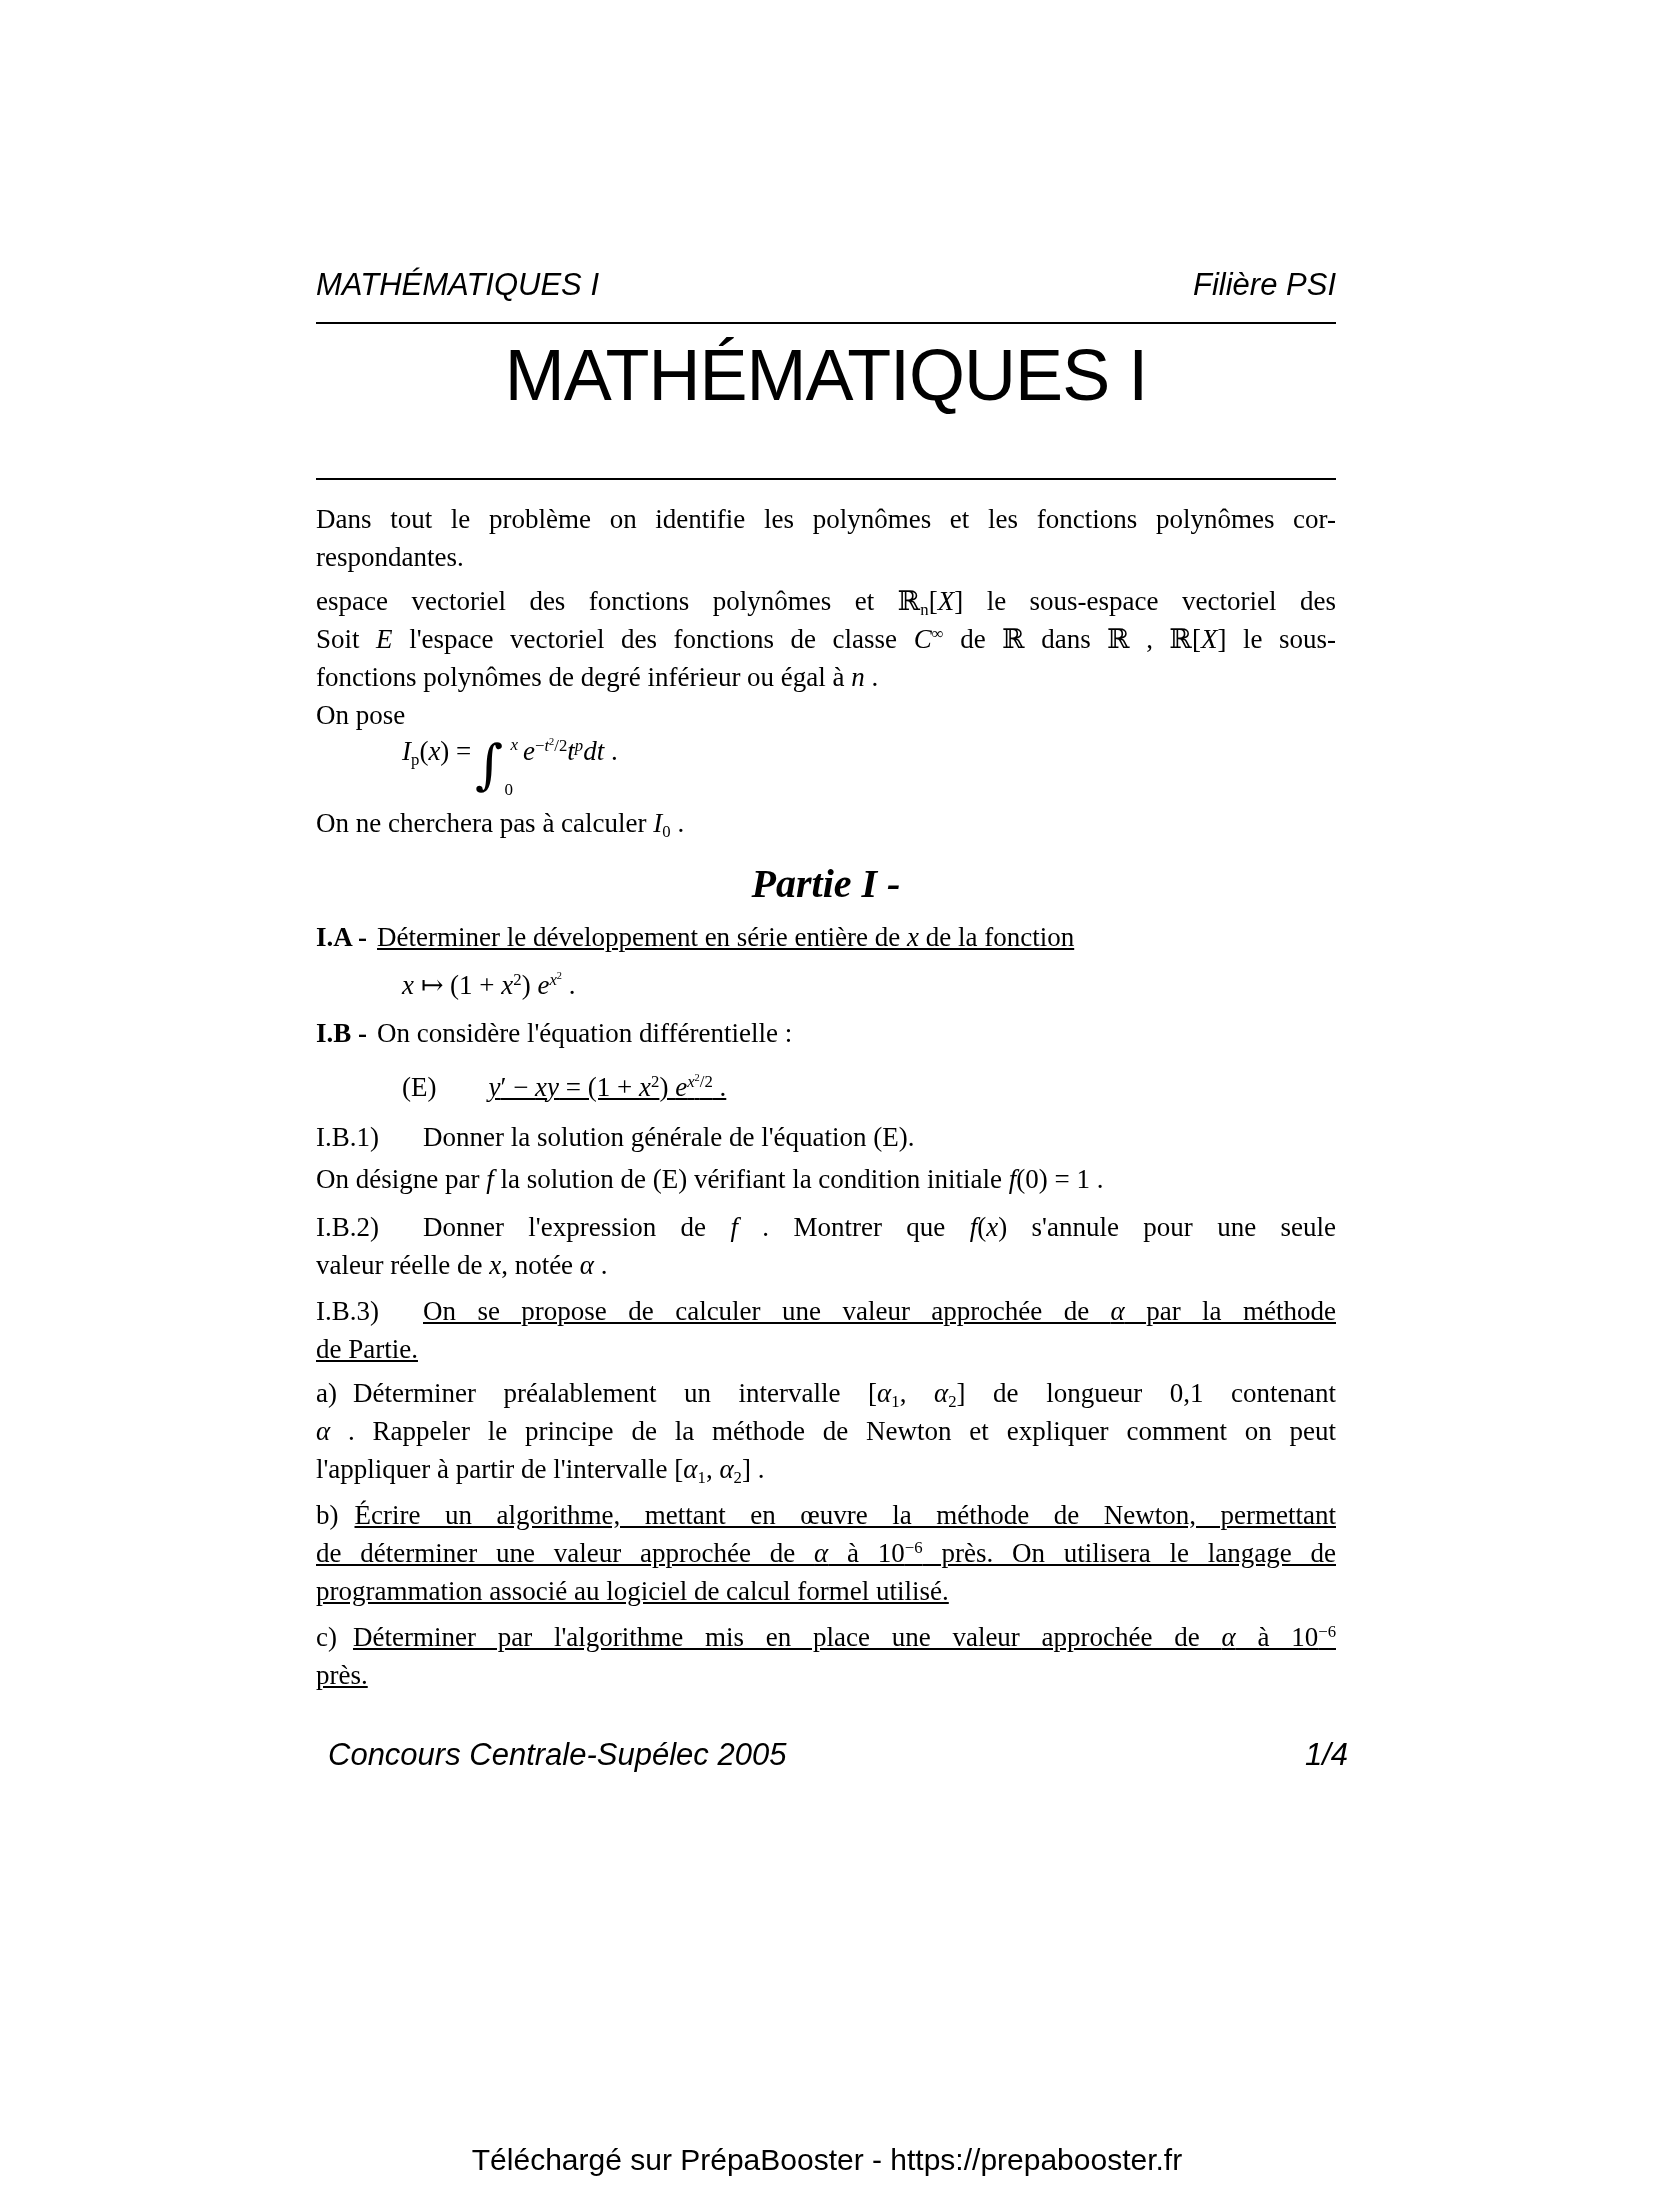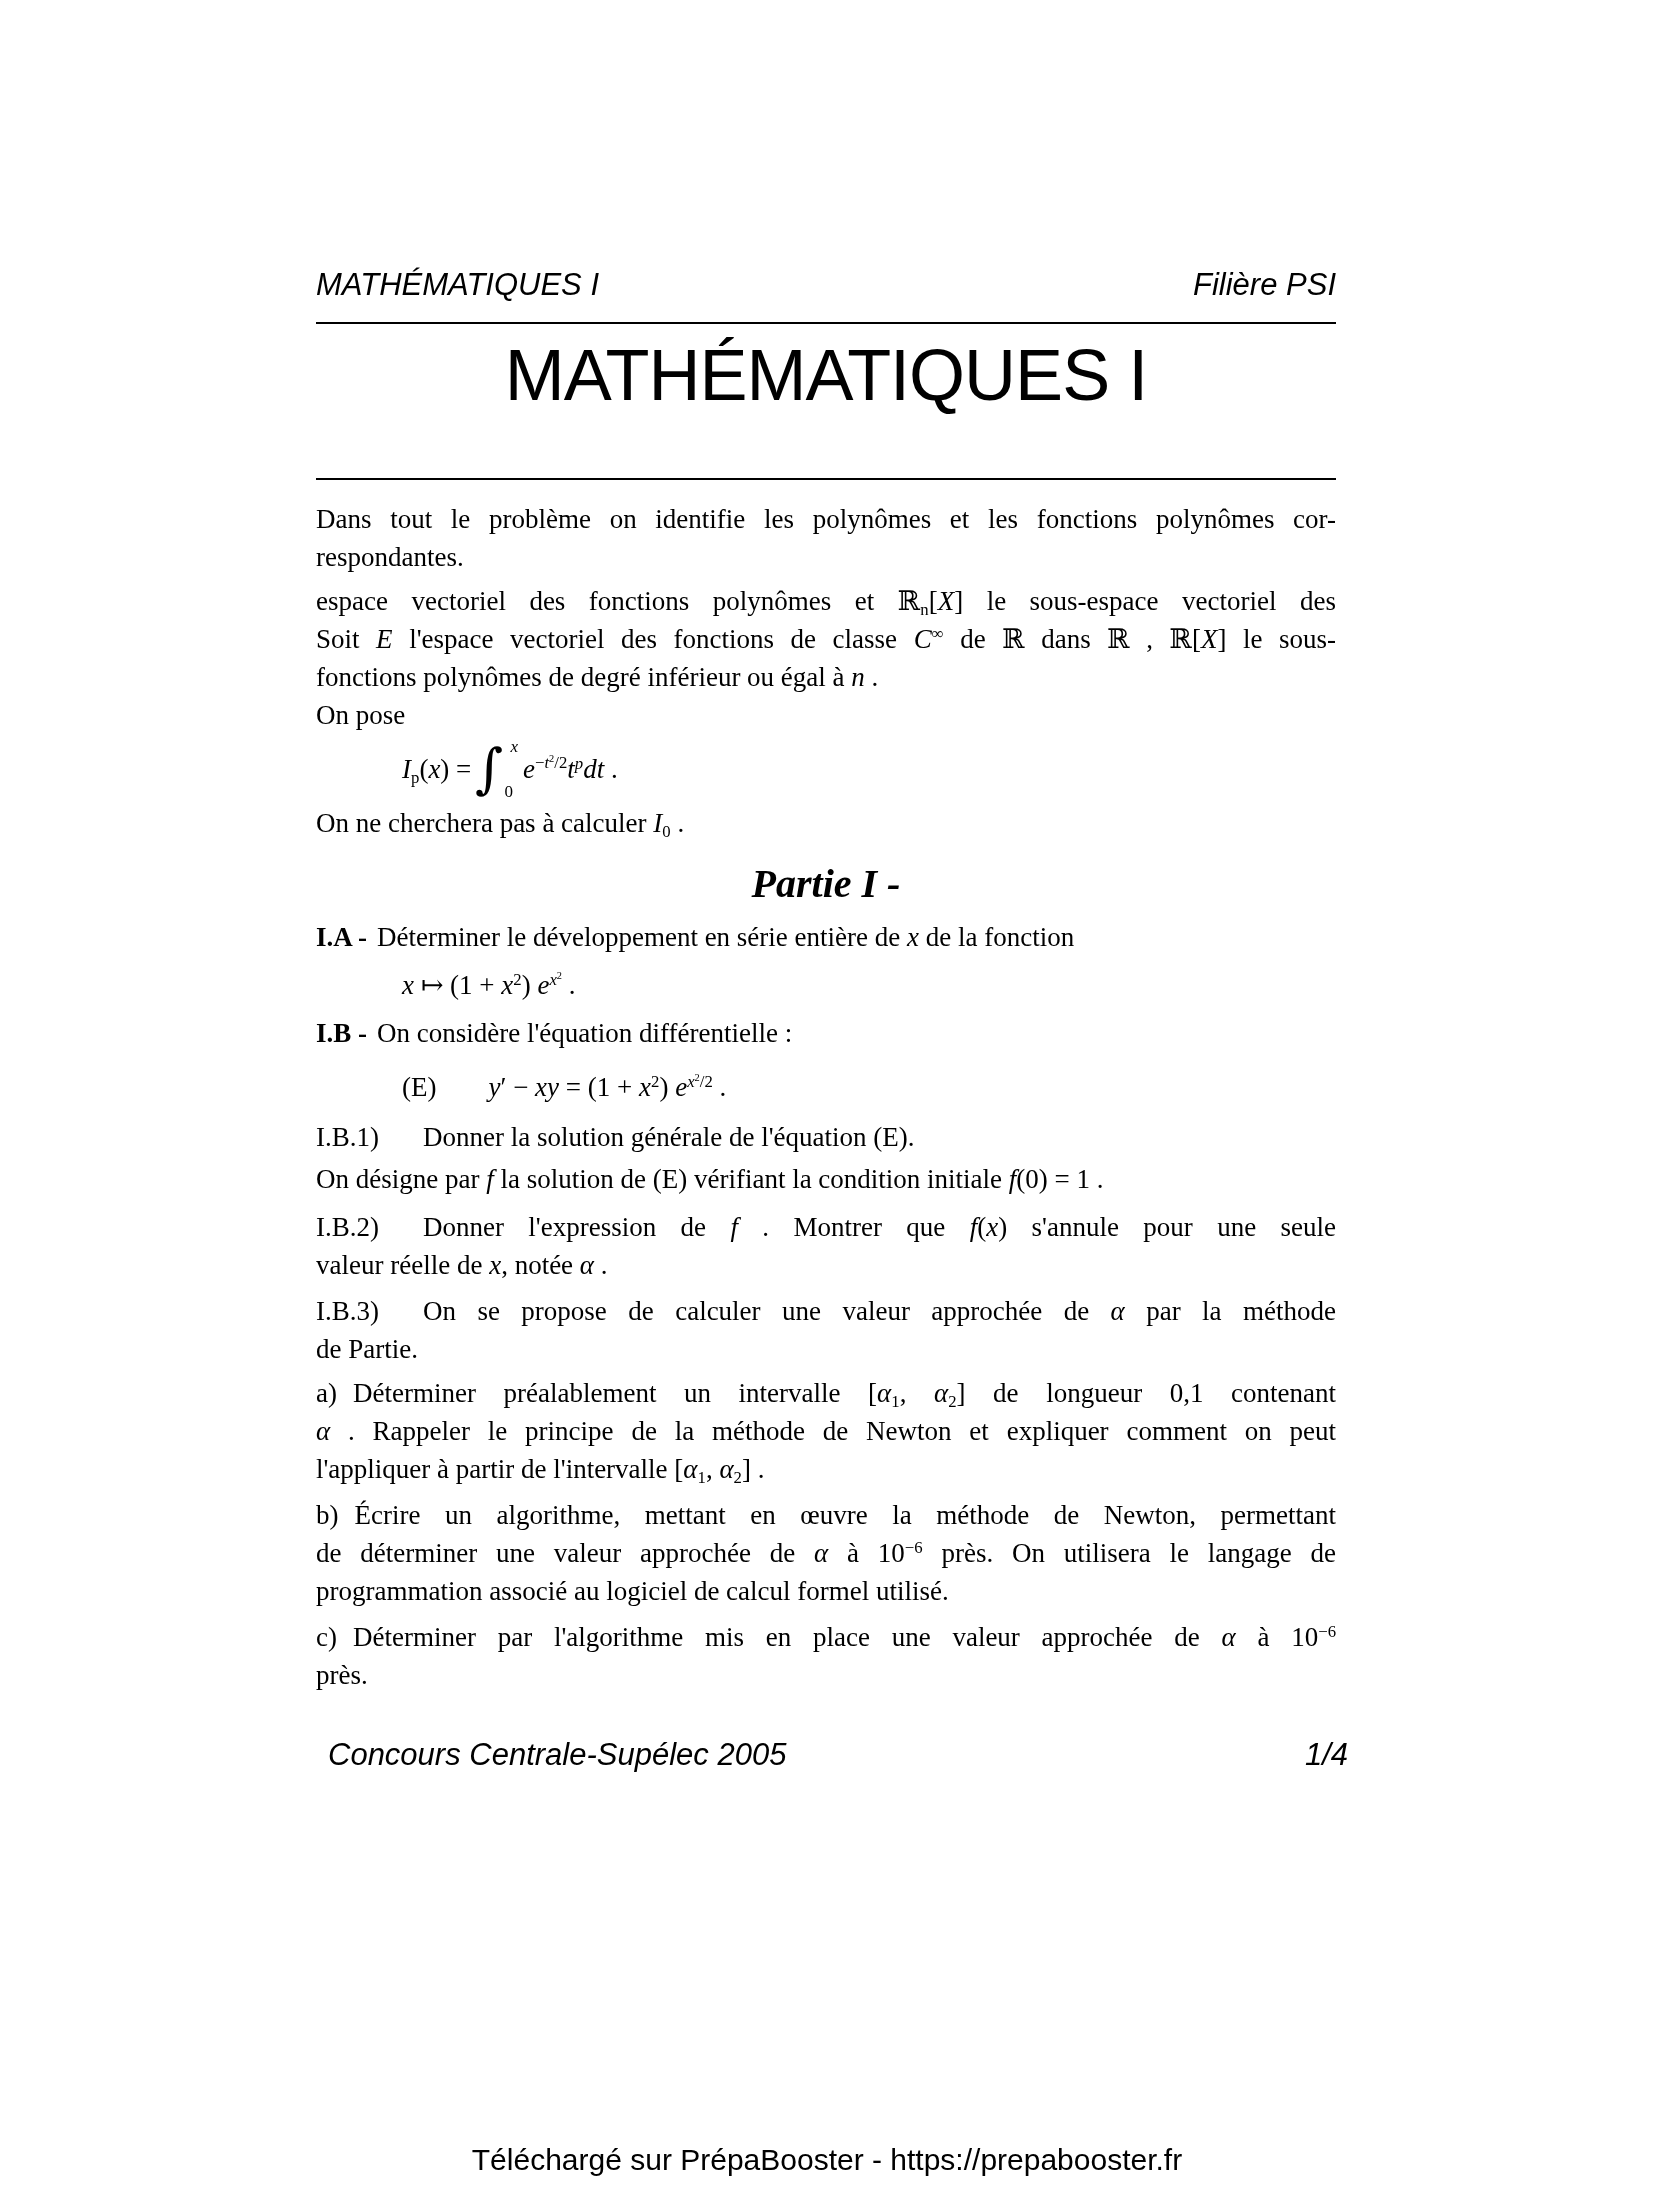--- a/index.html
+++ b/index.html
@@ -35,33 +35,33 @@
     height:38px;line-height:38px;
     text-align:justify;text-align-last:justify;
     overflow:hidden;
   }
   .line.end{text-align-last:left;}
   sup{font-size:62%;line-height:0;vertical-align:0.55em;}
   sub{font-size:62%;line-height:0;vertical-align:-0.3em;}
   i{font-style:italic;}
 
   .mt2{margin-top:2px;}.mt4{margin-top:4px;}.mt6{margin-top:6px;}
-  .mt8{margin-top:8px;}.mt10{margin-top:10px;}
+  .mt8{margin-top:8px;text-decoration:underline;}.mt10{margin-top:10px;}
   .mt14{margin-top:2px;}.mt16{margin-top:16px;}
 
   
   .lab{display:inline-block;}
   .lab-b{font-weight:bold;margin-right:10px;}
   .lab-n{margin-right:44px;}
   .lab-q{margin-right:16px;}
 
   
   .formula{padding-left:86px;text-align:left;text-align-last:left;}
   .f-ip{
-    height:66px;display:flex;align-items:center;
+    height:66px;display:flex;align-items:flex-start;
   }
   .int-glyph{
     font-family:"DejaVu Serif","DejaVu Sans",serif;
     font-size:54px;line-height:58px;margin:0 1px 0 4px;
   }
   .int-lims{
     display:inline-flex;flex-direction:column;justify-content:space-between;
     height:62px;font-size:17px;line-height:17px;margin-right:5px;
   }
   .int-lims .up{font-style:italic;padding-left:6px;}

